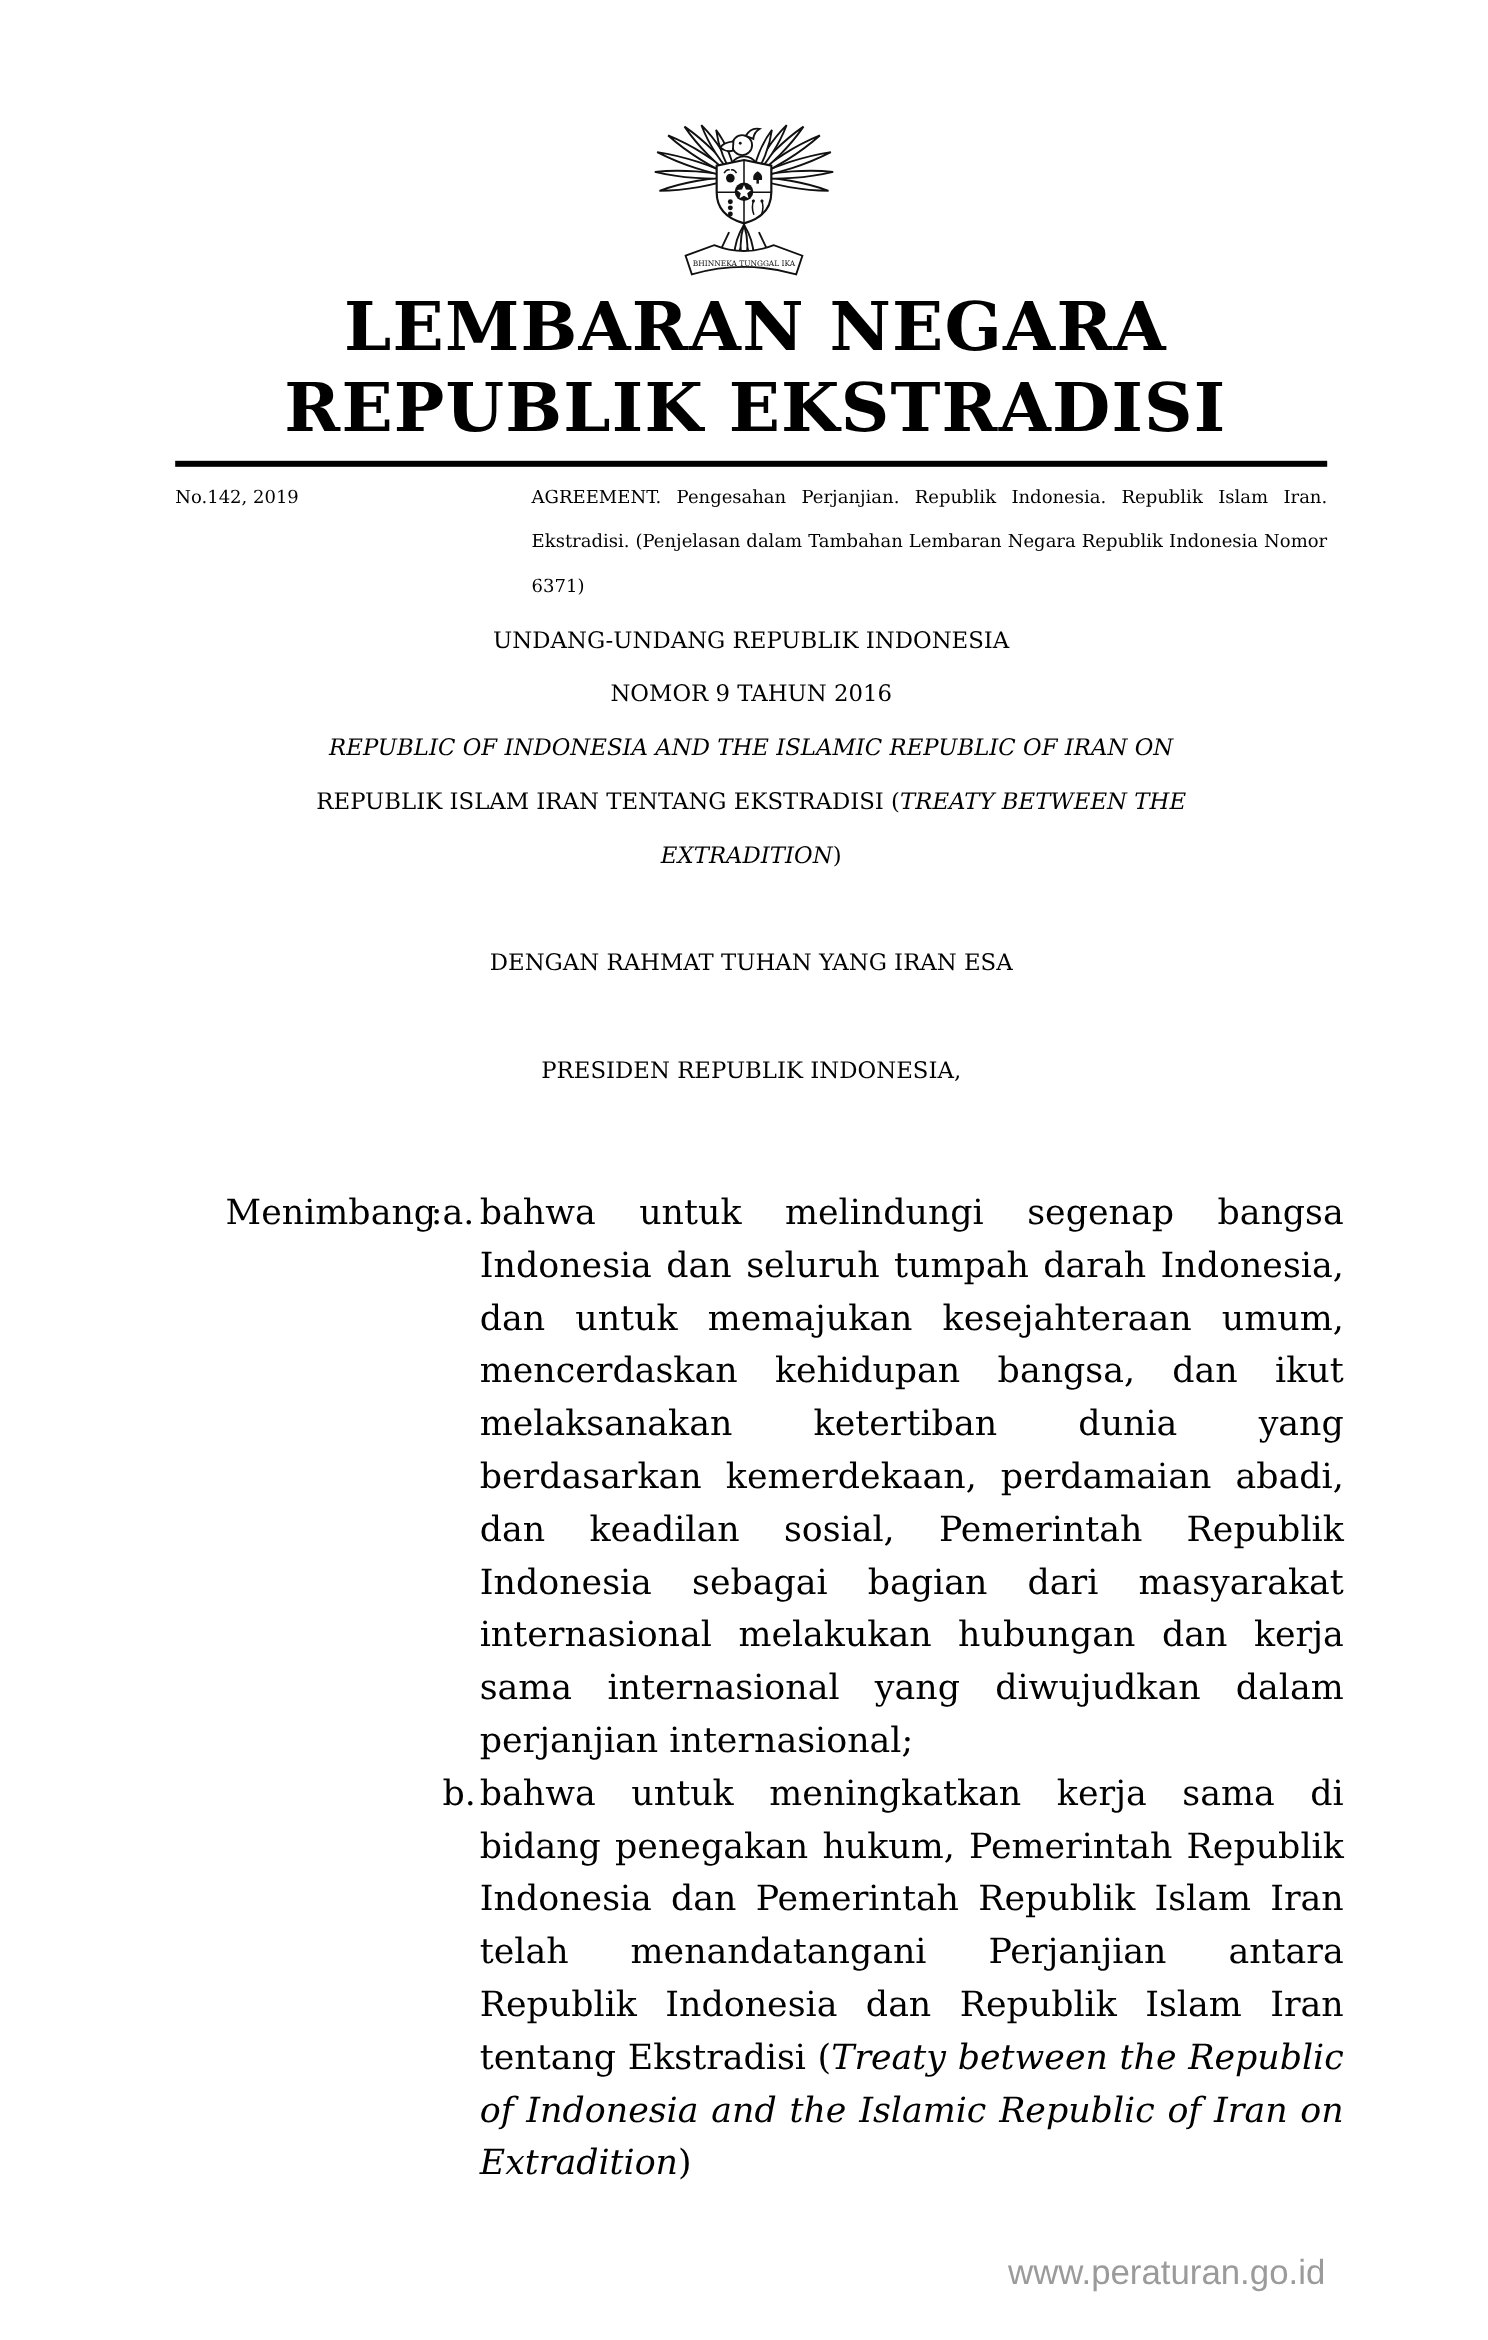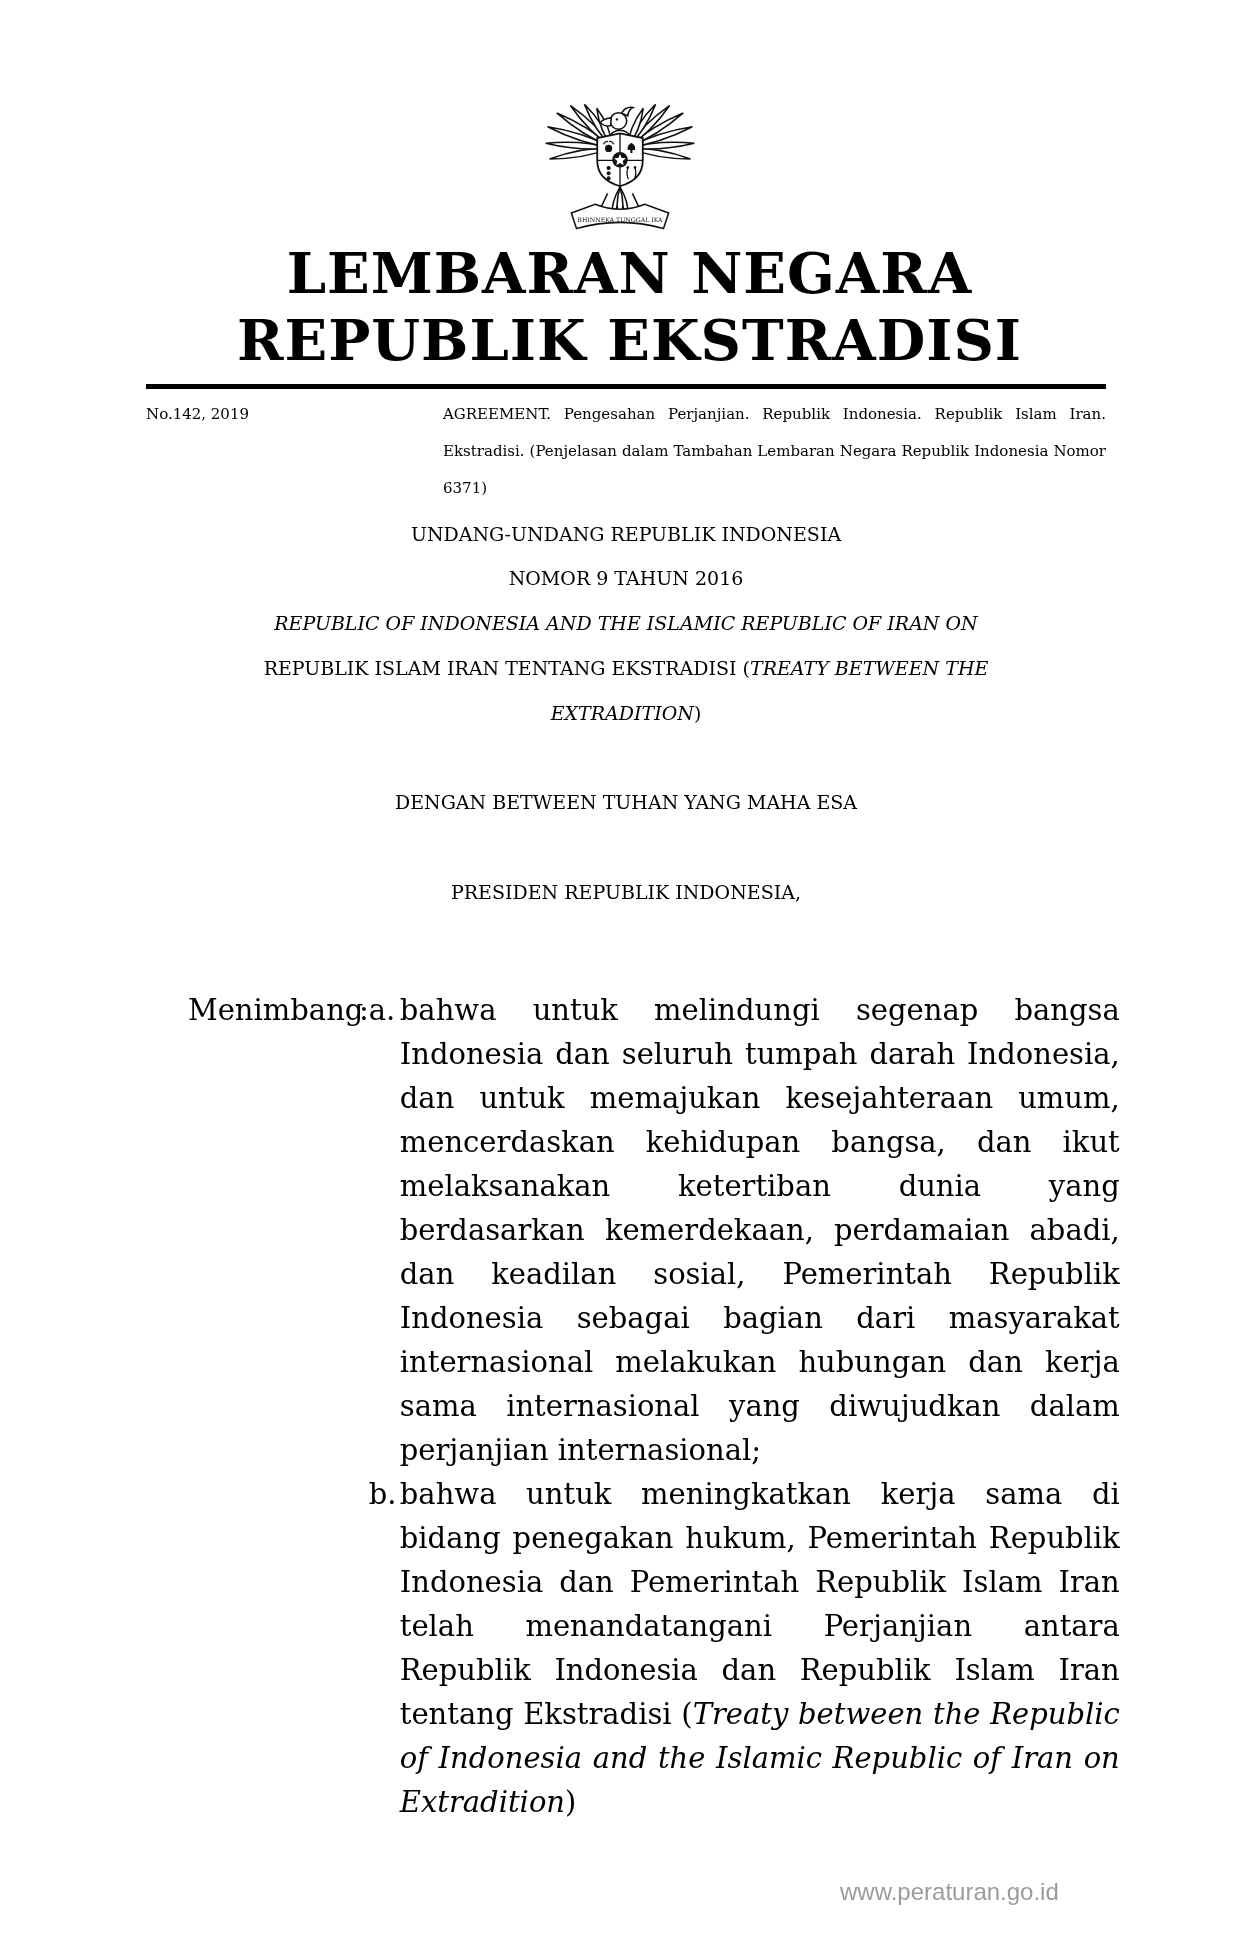--- a/index.html
+++ b/index.html
@@ -55,21 +55,21 @@
   .consider-items { width: 751px; }
   .consider-item { display: flex; }
   .item-marker { width: 31px; flex: none; }
   .item-body { width: 720px; text-align: justify; }
 
   .footer-url {
     position: absolute;
     left: 840px;
     top: 1878px;
     font-family: "Liberation Sans", "DejaVu Sans", sans-serif;
-    font-size: 24px;
+    font-size: 29px;
     color: #9b9b9b;
   }
 </style>
 </head>
 <body>
 
 <div class="page">
 
   <div class="emblem-wrap">
     <svg width="156" height="176" viewBox="0 0 300 340" aria-hidden="true">
@@ -162,21 +162,21 @@
       <div class="center-line">UNDANG-UNDANG REPUBLIK INDONESIA</div>
       <div class="center-line">NOMOR 9 TAHUN 2016</div>
     </div>
 
     <div class="subject-block">
       <div class="center-line"><span class="it">REPUBLIC OF INDONESIA AND THE ISLAMIC REPUBLIC OF IRAN ON</span></div>
       <div class="center-line"><span>REPUBLIK ISLAM IRAN TENTANG EKSTRADISI (</span><span class="it">TREATY BETWEEN THE</span></div>
       <div class="center-line"><span class="it">EXTRADITION</span><span>)</span></div>
     </div>
 
-    <div class="center-line invocation">DENGAN BETWEEN TUHAN YANG MAHA ESA</div>
+    <div class="center-line invocation">DENGAN RAHMAT TUHAN YANG IRAN ESA</div>
 
     <div class="center-line preamble-actor">PRESIDEN REPUBLIK INDONESIA,</div>
 
     <div class="considerations">
       <div class="consider-label">Menimbang</div>
       <div class="consider-sep">:</div>
       <div class="consider-items">
         <div class="consider-item">
           <div class="item-marker">a.</div>
           <div class="item-body"><span>bahwa untuk melindungi segenap bangsa Indonesia dan seluruh tumpah darah Indonesia, dan untuk  memajukan kesejahteraan umum, mencerdaskan kehidupan bangsa, dan ikut melaksanakan ketertiban dunia yang berdasarkan kemerdekaan, perdamaian abadi, dan keadilan sosial, Pemerintah Republik Indonesia sebagai bagian dari masyarakat internasional melakukan hubungan dan kerja sama internasional yang diwujudkan dalam perjanjian internasional;</span></div>

